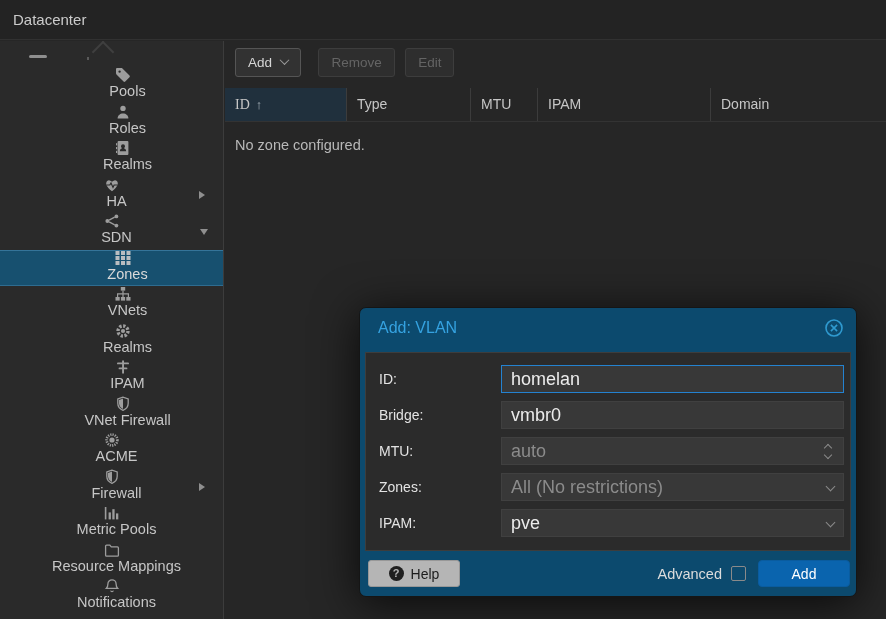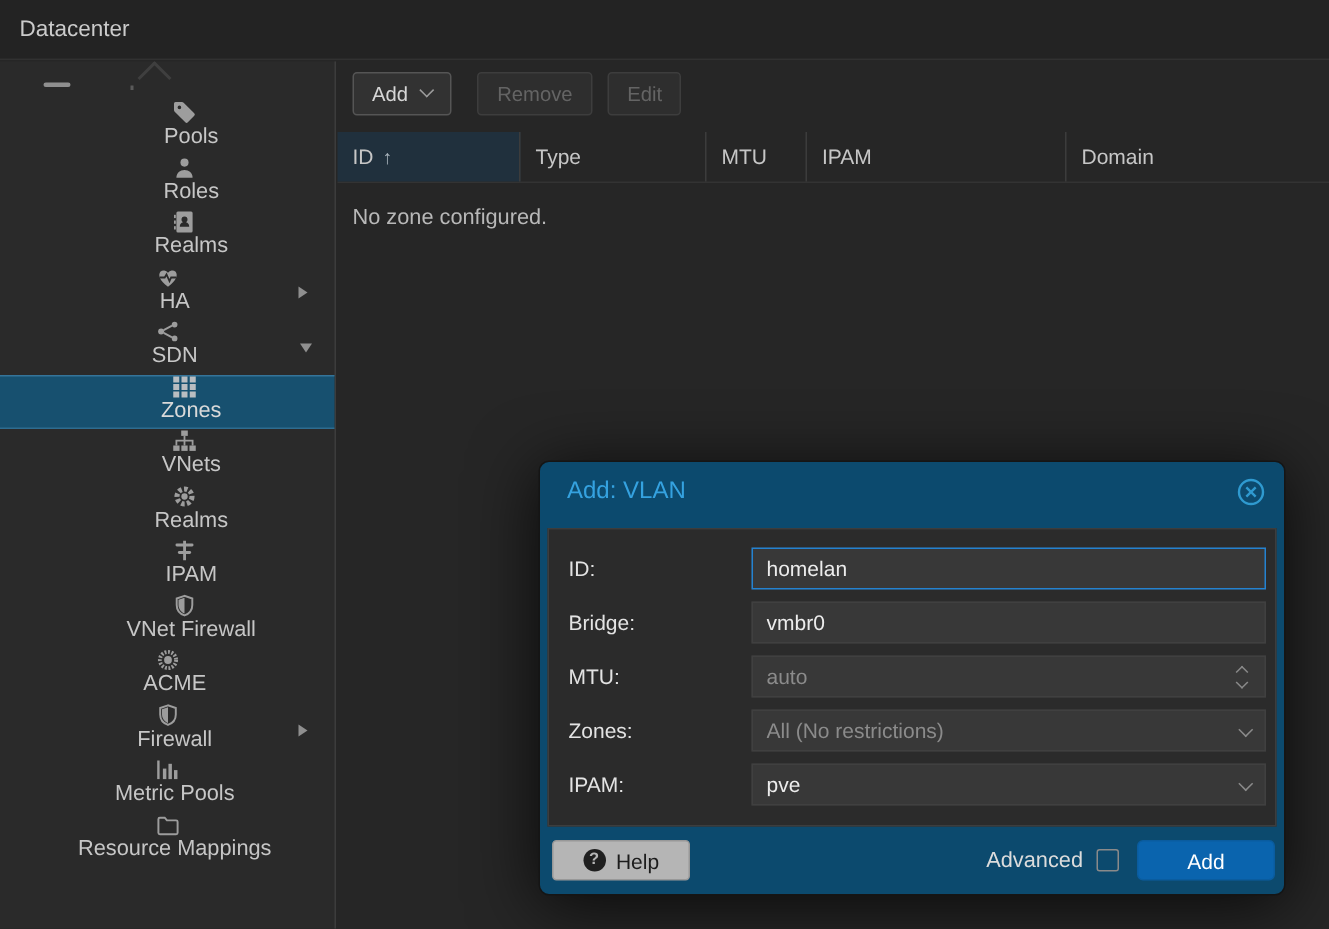--- a/index.html
+++ b/index.html
@@ -43,36 +43,36 @@
   .btn-add .caret { width:7px; height:7px; border-right:1.8px solid #9c9c9c;
          border-bottom:1.8px solid #9c9c9c; transform:rotate(45deg) translate(-1px,-1px);
          margin-left:9px; margin-top:-3px; }
   .btn-disabled { background:#2e2e2e; border:1px solid #3d3d3d; color:#646464; margin-right:6px; cursor:default; }
 
   .grid-header { display:flex; height:34px; border-bottom:1px solid #333; }
   .gh-cell { line-height:33px; padding-left:10px; font-size:14px; color:#c6c6c6;
              border-right:1px solid #3c3c3c; cursor:pointer; white-space:nowrap; }
   .gh-cell.sorted { background:#20303d; }
   .gh-cell .arrow { color:#a9b4bc; margin-left:6px; font-size:13px; }
-  .c0{width:122px;} .c1{width:124px;} .c2{width:67px;} .c3{width:173px;} .c4{flex:1; border-right:none;}
+  .c0{width:122px;font-family:Liberation Serif, serif;} .c1{width:124px;} .c2{width:67px;} .c3{width:173px;} .c4{flex:1; border-right:none;}
   .empty-msg { padding:15px 0 0 10px; font-size:14.5px; color:#b8b8b8; }
 
   
   .dialog { position:absolute; left:359px; top:307px; width:498px; height:290px;
             background:#0c4a6e; border:1px solid #151515; border-radius:7px;
             box-shadow:0 6px 45px rgba(0,0,0,.75); z-index:10; }
   .dlg-title { position:absolute; left:18px; top:11px; font-size:16px; color:#35a2e0; }
   .dlg-close { position:absolute; right:12px; top:10px; width:20px; height:20px; cursor:pointer; }
   .dlg-panel { position:absolute; left:5px; right:5px; top:44px; bottom:45px;
                background:#2b2b2b; border:1px solid #3d3d3d; }
   .frow { position:absolute; left:0; right:0; height:43px; }
   .frow .flabel { position:absolute; left:13px; top:0; line-height:28px; font-size:14px; color:#e3e3e3; }
   .frow input { position:absolute; left:135px; right:6px; height:28px;
                 background:#383838; border:1px solid #404040; color:#ececec;
-                font-size:14px; font-family:"Liberation Sans", sans-serif; padding:0 9px; outline:none; }
+                font-size:18px; font-family:"Liberation Sans", sans-serif; padding:0 9px; outline:none; }
   .frow input::placeholder { color:#8b8b8b; opacity:1; }
   .frow input.focused { border-color:#2482d0; }
   .chev-dn { position:absolute; right:16px; top:10px; width:7px; height:7px;
              border-right:1.6px solid #8a8a8a; border-bottom:1.6px solid #8a8a8a;
              transform:rotate(45deg); pointer-events:none; }
   .spin { position:absolute; right:14px; top:0; width:14px; height:28px; }
   .spin i { position:absolute; left:3px; width:6px; height:6px; display:block;
             border-right:1.5px solid #8a8a8a; border-bottom:1.5px solid #8a8a8a; }
   .spin .up { top:8px; transform:rotate(-135deg); }
   .spin .dn { top:15px; transform:rotate(45deg); }
@@ -232,20 +232,27 @@
     <span>Metric Pools</span>
   </div>
 
   <div class="nav-item">
     <svg class="ico" viewBox="0 0 16 16">
         <path class="ln" stroke-width="1.3" d="M1.6 13.2V4.1c0-.55.45-1 1-1h3.2l1.5 1.8h6.1c.55 0 1 .45 1 1v7.3c0 .55-.45 1-1 1H2.6c-.55 0-1-.45-1-1z"></path>
       </svg>
     <span>Resource Mappings</span>
   </div>
 
+  <div class="nav-item">
+    <svg class="ico" viewBox="0 0 16 16">
+        <path class="ln" stroke-width="1.3" d="M8 1.8a4.1 4.1 0 0 1 4.1 4.1c0 2.6.8 3.7 1.6 4.5H2.3c.8-.8 1.6-1.9 1.6-4.5A4.1 4.1 0 0 1 8 1.8z"></path>
+        <path class="ln" stroke-width="1.2" d="M6.6 12.6a1.5 1.5 0 0 0 2.8 0"></path>
+      </svg>
+    <span>Notifications</span>
+  </div>
 </nav>
 
 <main class="content">
   <div class="toolbar">
     <button class="btn btn-add">
       <span>Add</span>
       <span class="caret"></span>
     </button>
     <button class="btn btn-disabled">Remove</button>
     <button class="btn btn-disabled">Edit</button>

